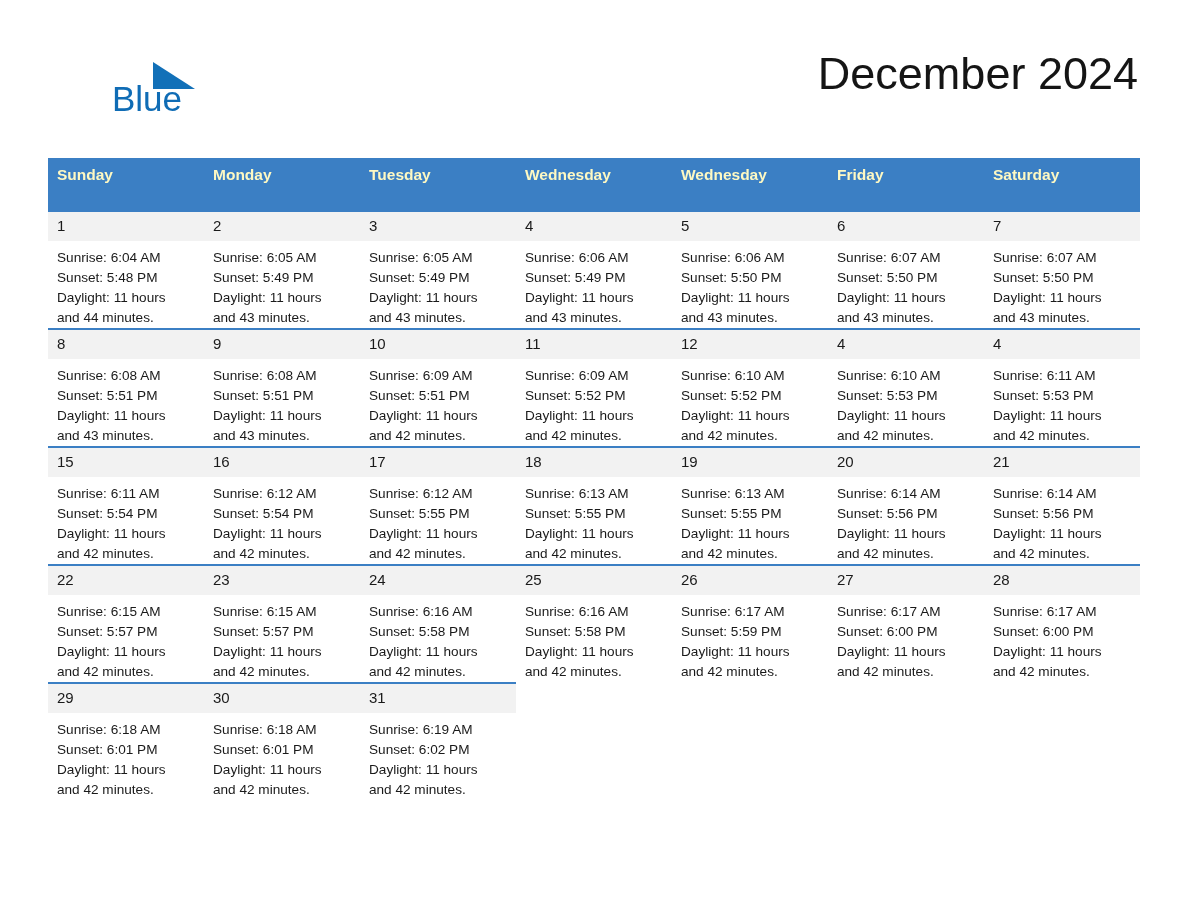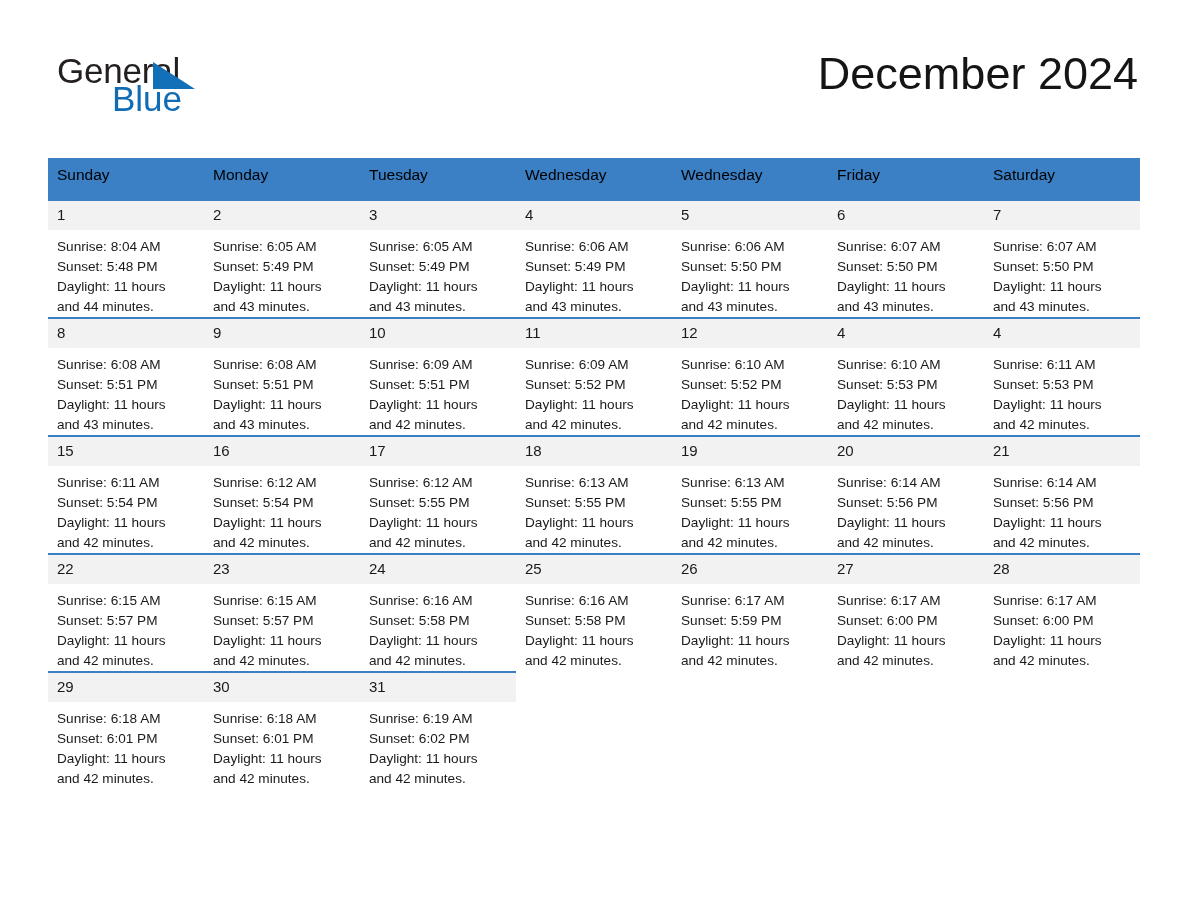--- a/index.html
+++ b/index.html
@@ -94,25 +94,25 @@
   }
   .cal-table {
     border-collapse: collapse;
     table-layout: fixed;
     width: 1092px;
   }
   .cal-table col { width: 156px; }
 
   thead th {
     background: #3b7fc4;
-    color: #000000;
+    color: #fef9c3;
     font-size: 15.5px;
-    font-weight: normal;
+    font-weight: bold;
     text-align: left;
-    padding: 8px 0 15px 9px;
+    padding: 8px 0 26px 9px;
     height: 17px;
     vertical-align: middle;
   }
 
   tbody td {
     vertical-align: top;
     padding: 0;
     border-top: 2px solid #3b7fc4;
     height: 118px;
     box-sizing: border-box;
@@ -145,21 +145,20 @@
   .details div { white-space: nowrap; }
 </style>
 </head>
 <body>
 
 <div class="page">
 
   <div class="header">
 
     <div class="logo">
-      <span class="logo-general">General</span>
       <span class="logo-tri"></span>
       <span class="logo-blue">Blue</span>
     </div>
 
     <div class="title-block">
       <div class="month-title">December 2024</div>
     </div>
 
   </div>
 
@@ -184,21 +183,21 @@
           <th>Friday</th>
           <th>Saturday</th>
         </tr>
       </thead>
       <tbody>
           <tr class="week">
             <td class="">
               <div class="cell-inner">
                 <div class="daynum">1</div>
                 <div class="details">
-                  <div>Sunrise: 8:04 AM</div>
+                  <div>Sunrise: 6:04 AM</div>
                   <div>Sunset: 5:48 PM</div>
                   <div>Daylight: 11 hours</div>
                   <div>and 44 minutes.</div>
                 </div>
               </div>
             </td>
             <td class="">
               <div class="cell-inner">
                 <div class="daynum">2</div>
                 <div class="details">

